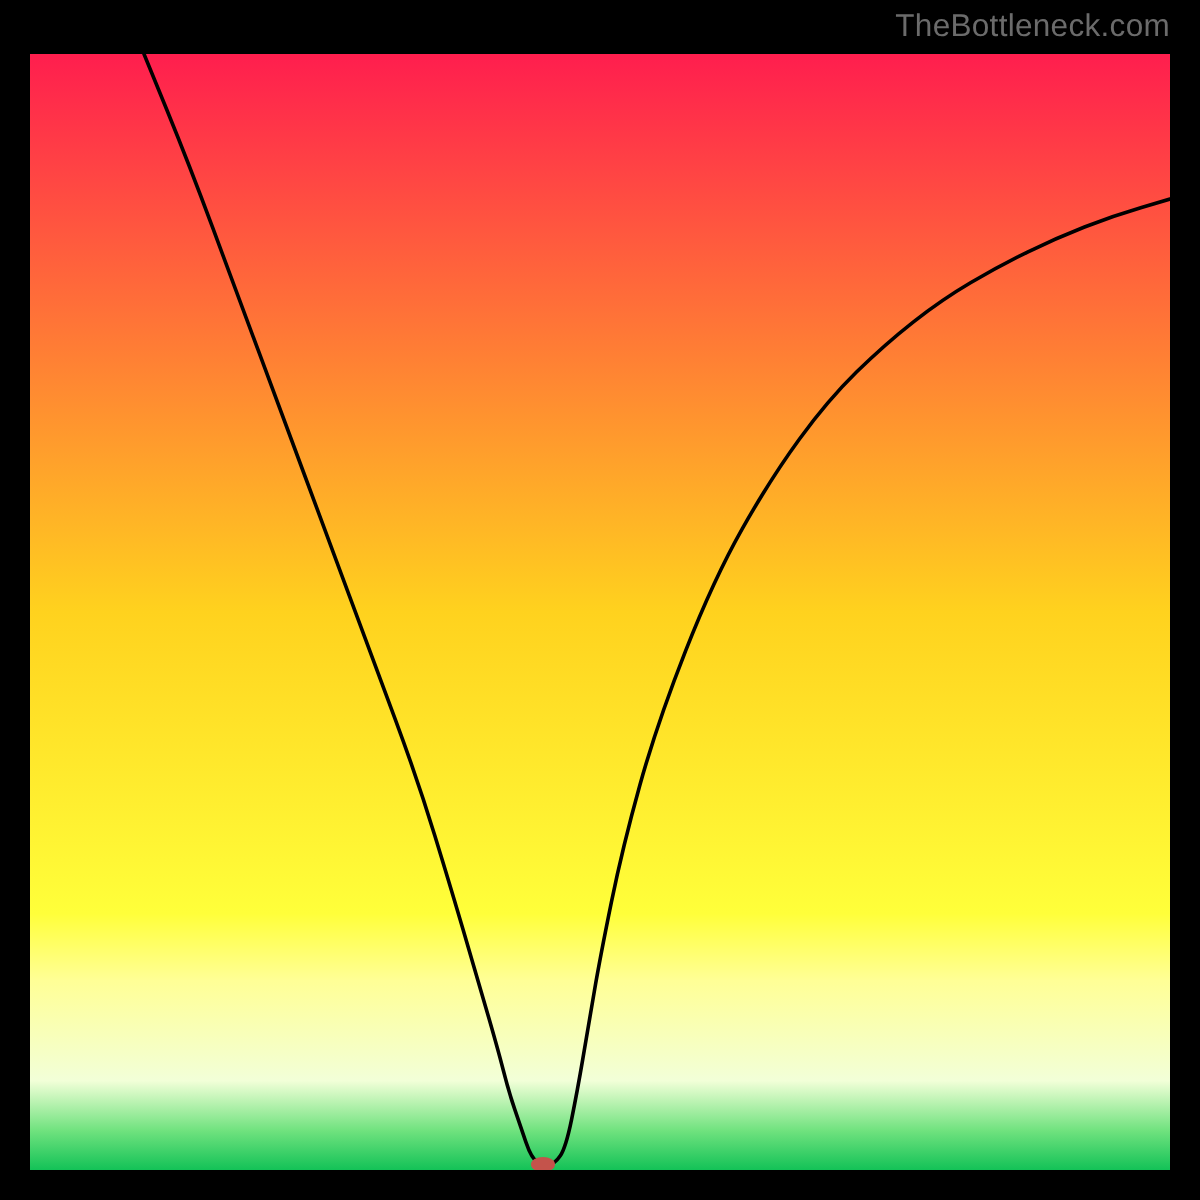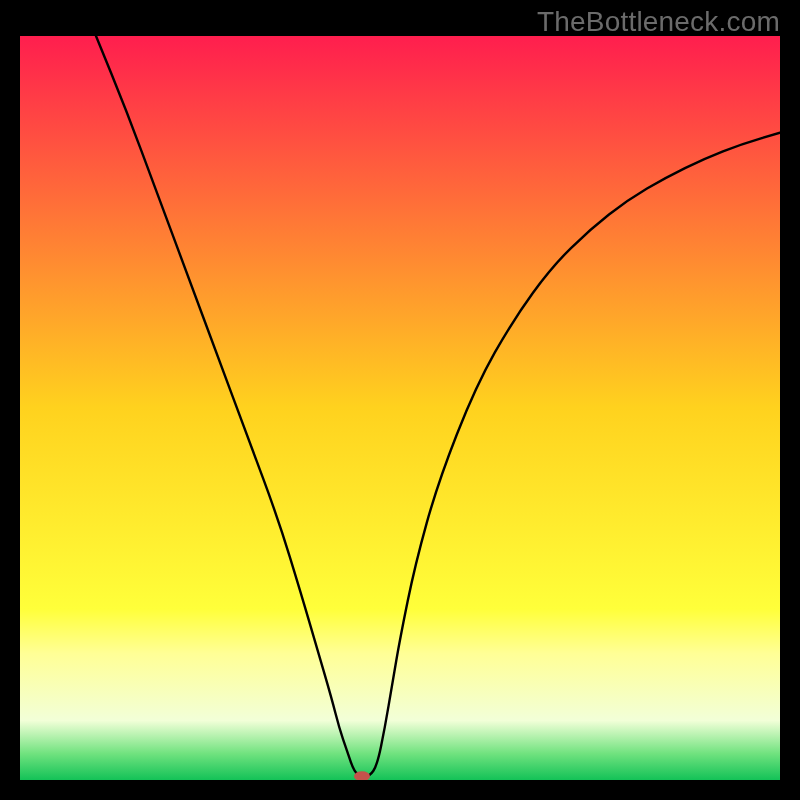--- a/index.html
+++ b/index.html
@@ -24,21 +24,21 @@
     left: 0;
     top: 0;
     width: 760px;
     height: 744px;
   }
   .watermark {
     position: absolute;
     top: 6px;
     right: 20px;
     color: #6b6b6b;
-    font-size: 28px;
+    font-size: 21px;
     font-weight: 500;
     letter-spacing: 0.2px;
     user-select: none;
   }
   svg {
     display: block;
   }
 </style>
 </head>
 <body>

